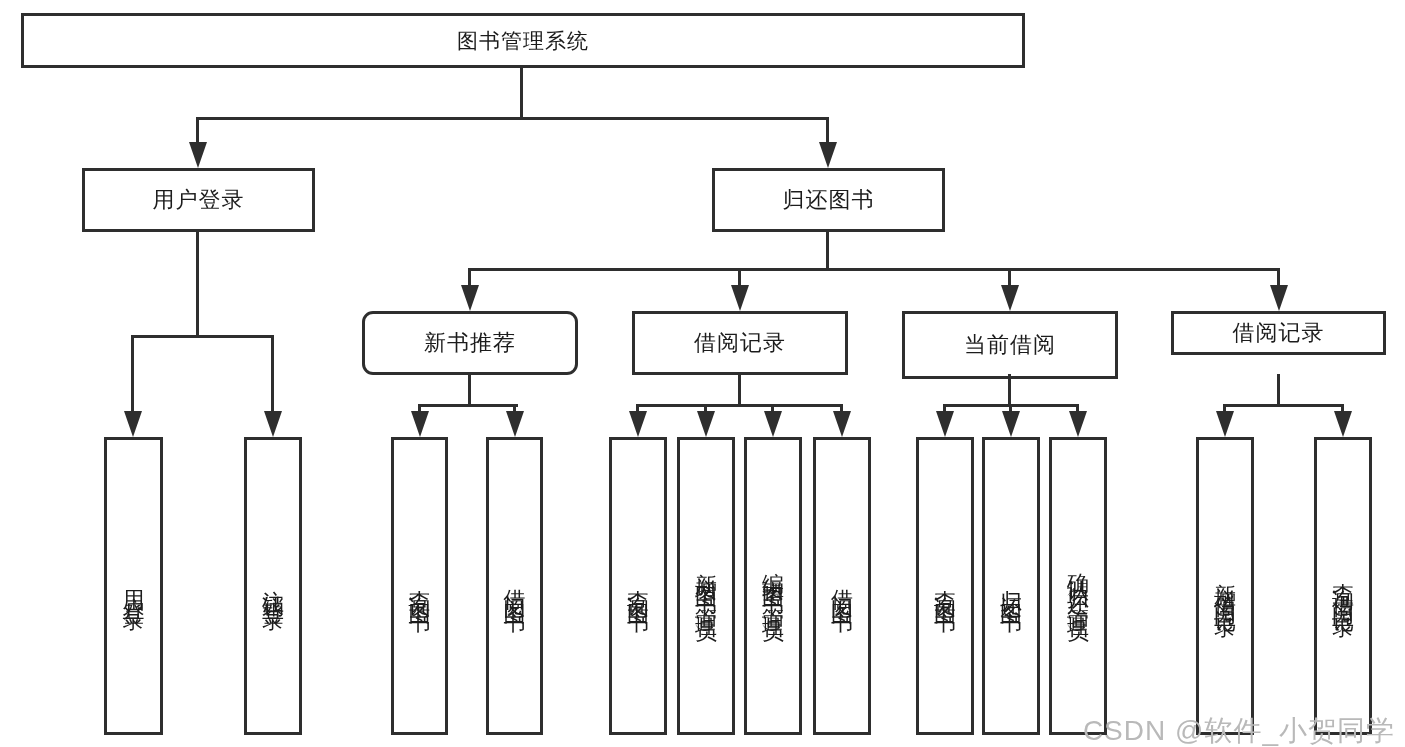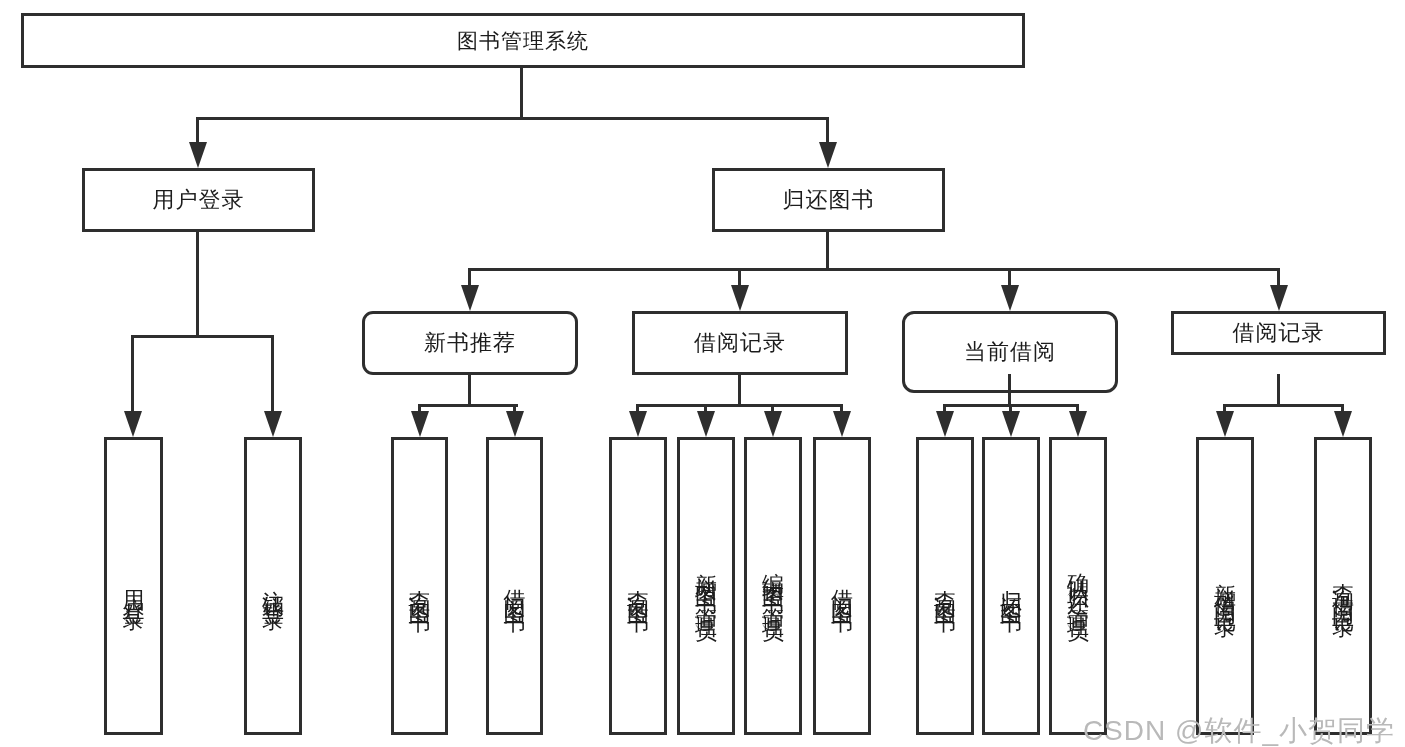--- a/index.html
+++ b/index.html
@@ -70,21 +70,21 @@
   </div>
 
   <div class="box" style="left:362px; top:311px; width:216px; height:64px;border-radius:11px;">
     <span>新书推荐</span>
   </div>
 
   <div class="box" style="left:632px; top:311px; width:216px; height:64px;">
     <span>借阅记录</span>
   </div>
 
-  <div class="box" style="left:902px; top:311px; width:216px; height:82px;border-radius:12px;">
+  <div class="box" style="left:902px; top:311px; width:216px; height:68px;">
     <span>当前借阅</span>
   </div>
 
   <div class="box" style="left:1171px; top:311px; width:215px; height:44px;">
     <span>借阅记录</span>
   </div>
 
   <div class="box vbox" style="left:104px; top:437px; width:59px; height:298px;">
     <span>用户登录</span>
   </div>

